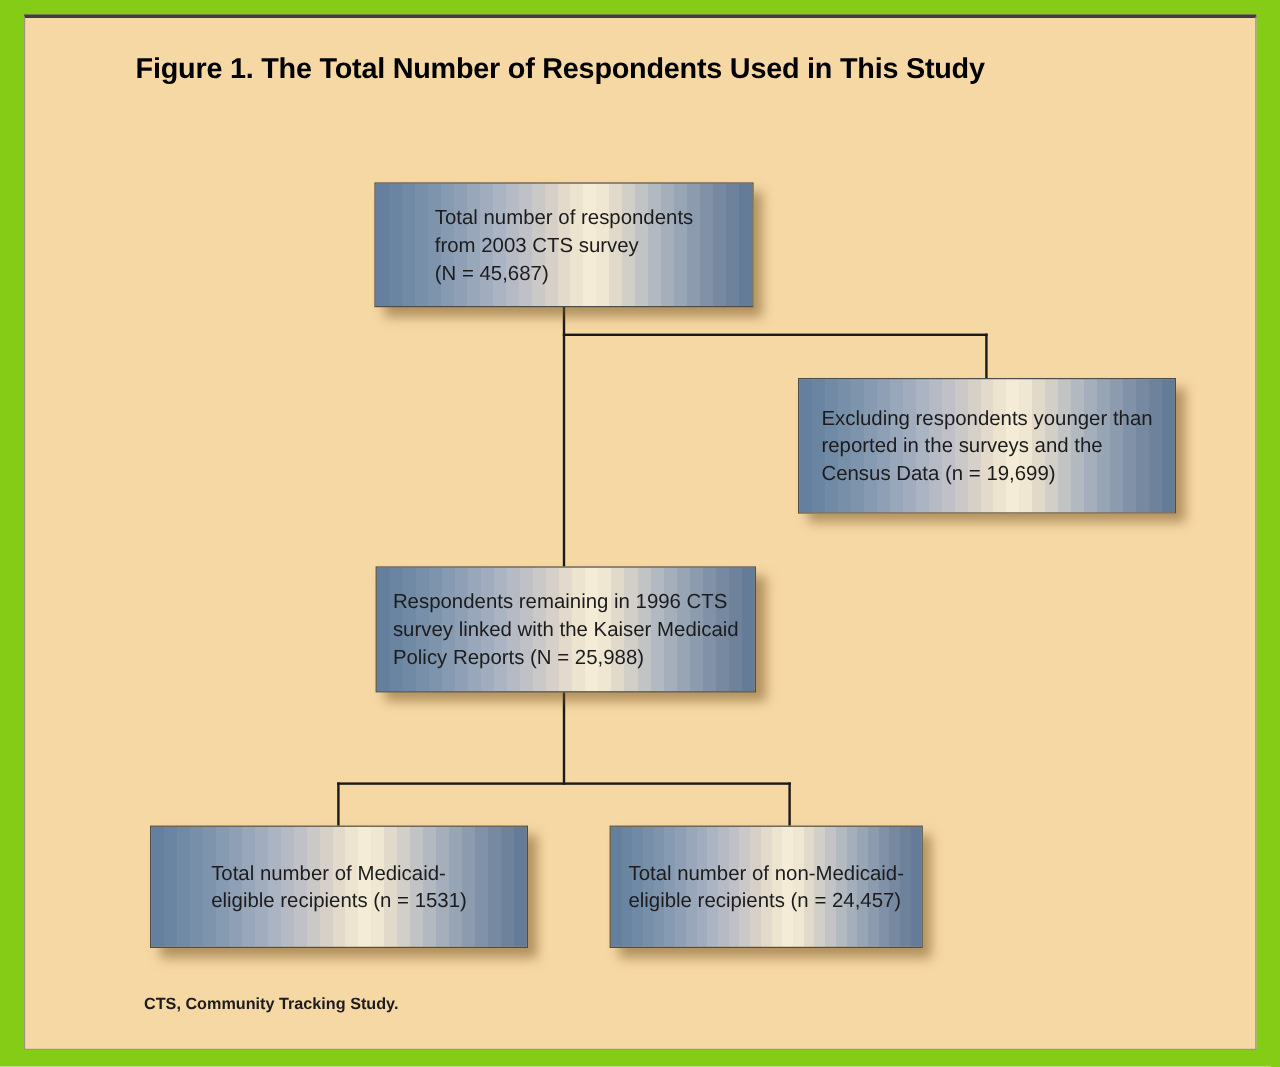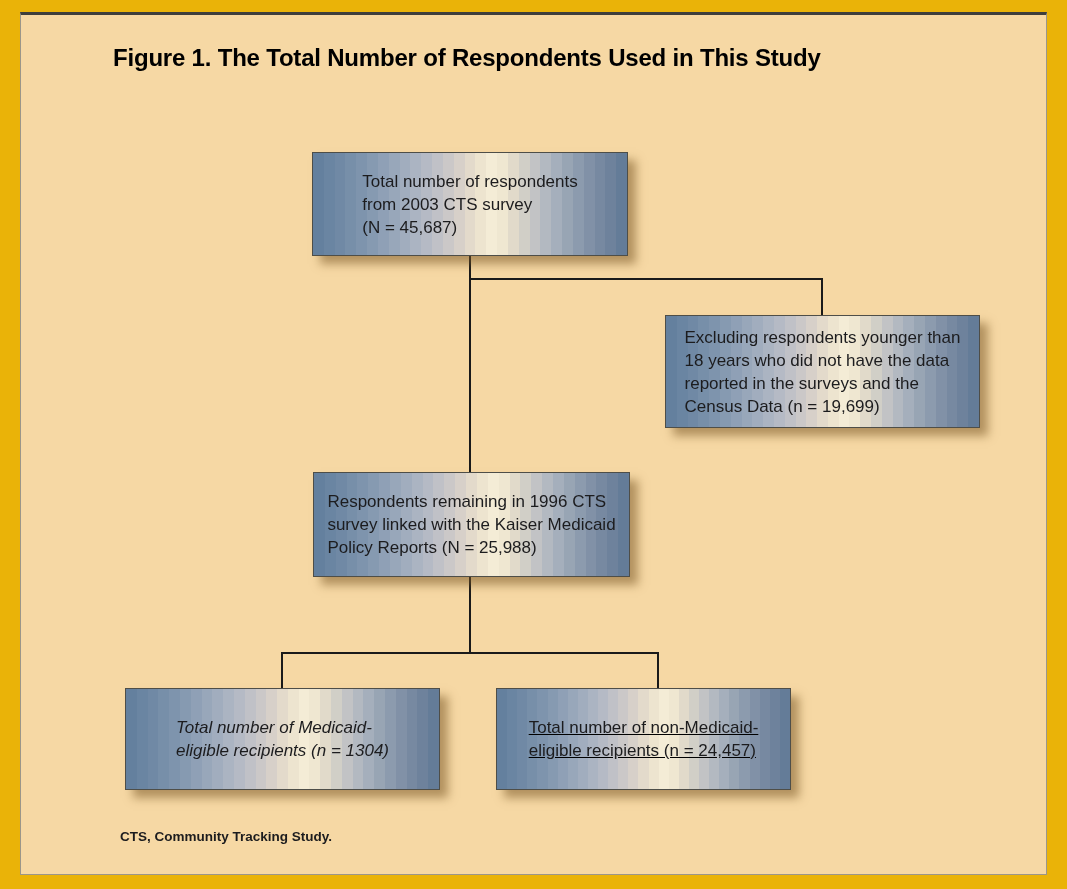--- a/index.html
+++ b/index.html
@@ -5,21 +5,21 @@
   html, body {
     margin: 0;
     padding: 0;
     background: #ffffff;
     font-family: "Liberation Sans", sans-serif;
   }
   .stage {
     position: relative;
     width: 1067px;
     height: 889px;
-    background: #eab308;
+    background: #84cc16;
     overflow: hidden;
   }
   .panel {
     position: absolute;
     left: 20px;
     top: 12px;
     width: 1027px;
     height: 863px;
     box-sizing: border-box;
     background: #F6D8A4;
@@ -81,22 +81,22 @@
   }
   .flow-box .box-text {
     text-align: left;
     font-size: 17px;
     line-height: 23px;
     color: #1C1C1E;
   }
   #node-total        { left: 312px; top: 112px; width: 316px; height: 104px; margin-top: 40px; }
   #node-excluded     { left: 665px; top: 315px; width: 315px; height: 113px; }
   #node-remaining    { left: 313px; top: 472px; width: 317px; height: 105px; }
-  #node-medicaid     { left: 125px; top: 688px; width: 315px; height: 102px; font-style: italic; }
-  #node-non-medicaid { left: 496px; top: 688px; width: 295px; height: 102px; text-decoration: underline; }
+  #node-medicaid     { left: 125px; top: 688px; width: 315px; height: 102px; }
+  #node-non-medicaid { left: 508px; top: 688px; width: 261px; height: 102px; }
 
   #conn-v-top-to-mid   { left: 469px; top: 216px; width: 2px; height: 256px; }
   #conn-h-to-excluded  { left: 469px; top: 278px; width: 354px; height: 2px; }
   #conn-v-to-excluded  { left: 821px; top: 278px; width: 2px; height: 37px; }
   #conn-v-mid-to-split { left: 469px; top: 577px; width: 2px; height: 77px; }
   #conn-h-split        { left: 281px; top: 652px; width: 378px; height: 2px; }
   #conn-v-to-medicaid  { left: 281px; top: 652px; width: 2px; height: 36px; }
   #conn-v-to-non-medicaid { left: 657px; top: 652px; width: 2px; height: 36px; }
 
   .footnote {
@@ -129,38 +129,37 @@
     <div class="box-text">
       <div>Total number of respondents</div>
       <div>from 2003 CTS survey</div>
       <div>(N = 45,687)</div>
     </div>
   </div>
 
   <div class="flow-box" id="node-excluded">
     <div class="box-text">
       <div>Excluding respondents younger than</div>
-      <div>18 years who did not have the data</div>
       <div>reported in the surveys and the</div>
       <div>Census Data (n = 19,699)</div>
     </div>
   </div>
 
   <div class="flow-box" id="node-remaining">
     <div class="box-text">
       <div>Respondents remaining in 1996 CTS</div>
       <div>survey linked with the Kaiser Medicaid</div>
       <div>Policy Reports (N = 25,988)</div>
     </div>
   </div>
 
   <div class="flow-box" id="node-medicaid">
     <div class="box-text">
       <div>Total number of Medicaid-</div>
-      <div>eligible recipients (n = 1304)</div>
+      <div>eligible recipients (n = 1531)</div>
     </div>
   </div>
 
   <div class="flow-box" id="node-non-medicaid">
     <div class="box-text">
       <div>Total number of non-Medicaid-</div>
       <div>eligible recipients (n = 24,457)</div>
     </div>
   </div>
 

